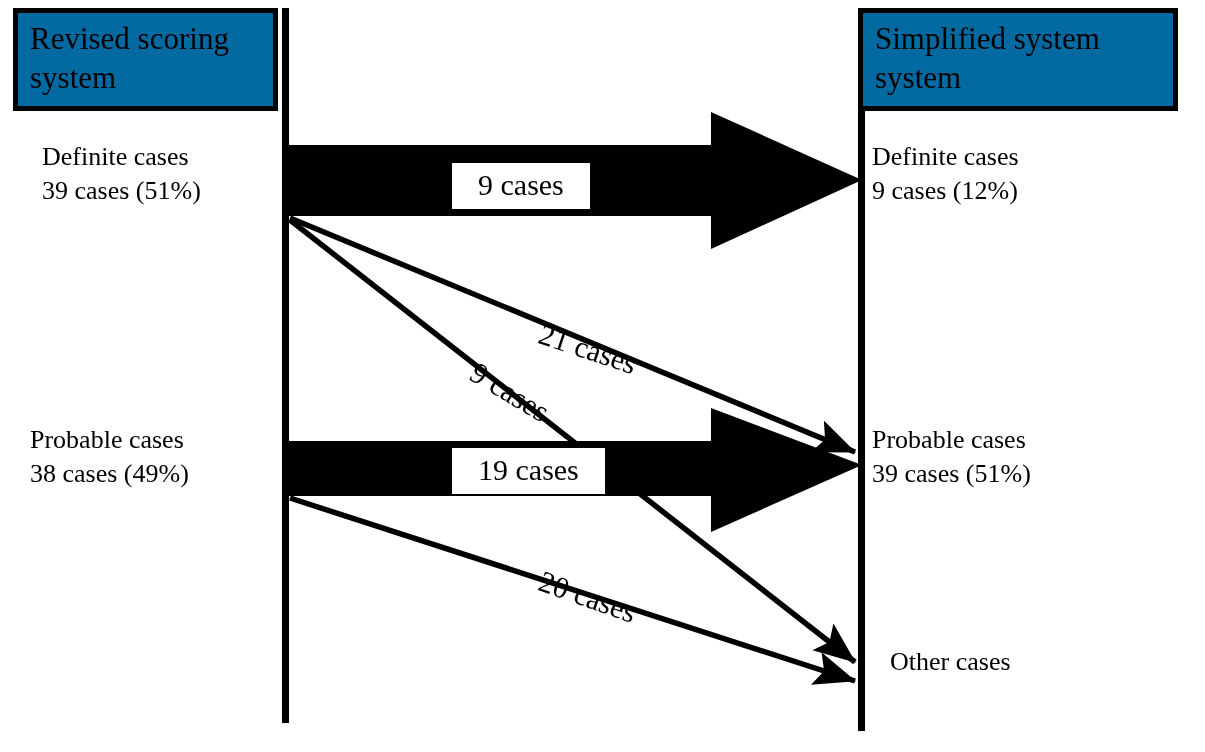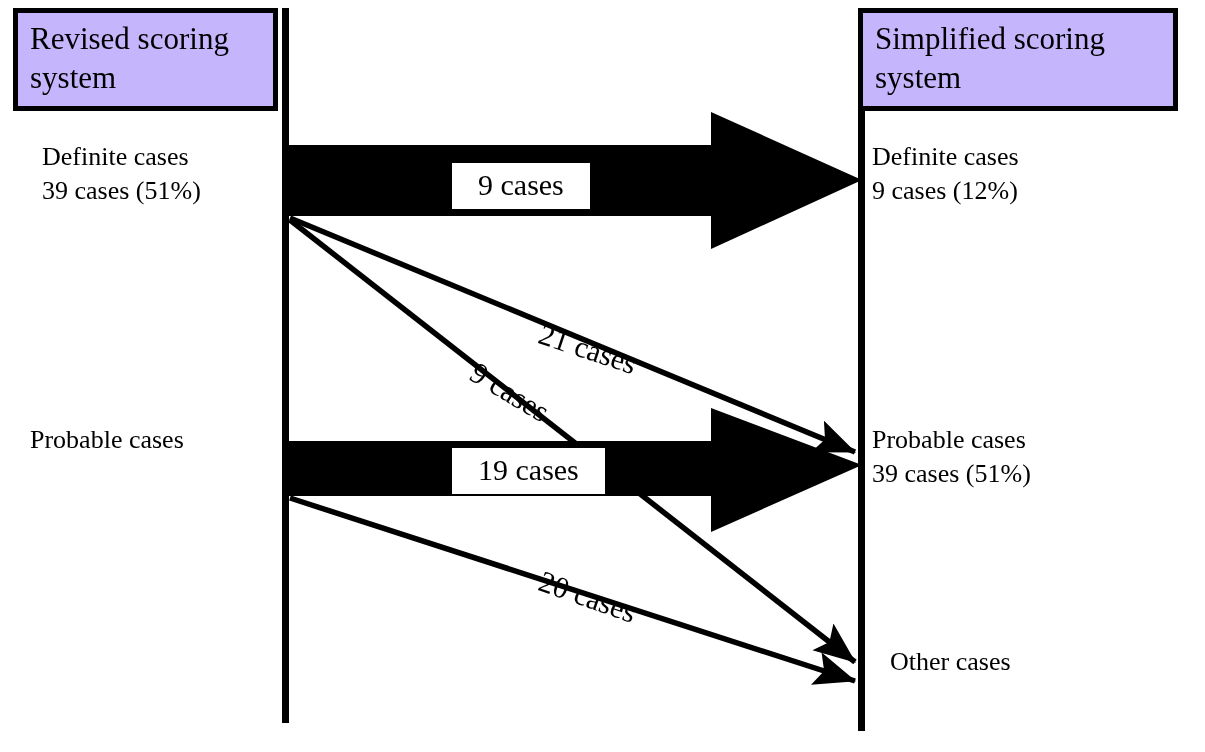--- a/index.html
+++ b/index.html
@@ -8,21 +8,21 @@
     font-family:"Liberation Serif","DejaVu Serif",serif;
     color:#000000;
     overflow:hidden;
   }
   #stage{position:relative;width:1205px;height:752px;background:#fff;}
   #flow{position:absolute;left:0;top:0;width:1205px;height:752px;}
 
   .hdrbox{
     position:absolute;
     border:5px solid #000;
-    background:#c4b5fd;
+    background:#0369a1;
     box-sizing:border-box;
     padding:6px 10px 4px 12px;
     font-size:31px;
     line-height:1.26;
     font-weight:400;
   }
   #hdr-left{left:13px;top:8px;width:265px;height:103px;}
   #hdr-right{left:858px;top:8px;width:320px;height:103px;}
 
   .node{
@@ -92,31 +92,32 @@
 
     <line x1="290" y1="498" x2="855" y2="681" stroke="#000" stroke-width="5.5" marker-end="url(#ah)"></line>
   </svg>
 
   <div class="hdrbox" id="hdr-left">
     <span class="ln">Revised scoring</span>
     <span class="ln">system</span>
   </div>
 
   <div class="hdrbox" id="hdr-right">
-    <span class="ln">Simplified scoring</span>
+    <span class="ln">Simplified system</span>
     <span class="ln">system</span>
   </div>
 
   <div class="node" id="node-left-definite">
     <span class="ln">Definite cases</span>
     <span class="ln">39 cases (51%)</span>
   </div>
 
   <div class="node" id="node-left-probable">
     <span class="ln">Probable cases</span>
+    <span class="ln">38 cases (49%)</span>
   </div>
 
   <div class="node" id="node-right-definite">
     <span class="ln">Definite cases</span>
     <span class="ln">9 cases (12%)</span>
   </div>
 
   <div class="node" id="node-right-probable">
     <span class="ln">Probable cases</span>
     <span class="ln">39 cases (51%)</span>

